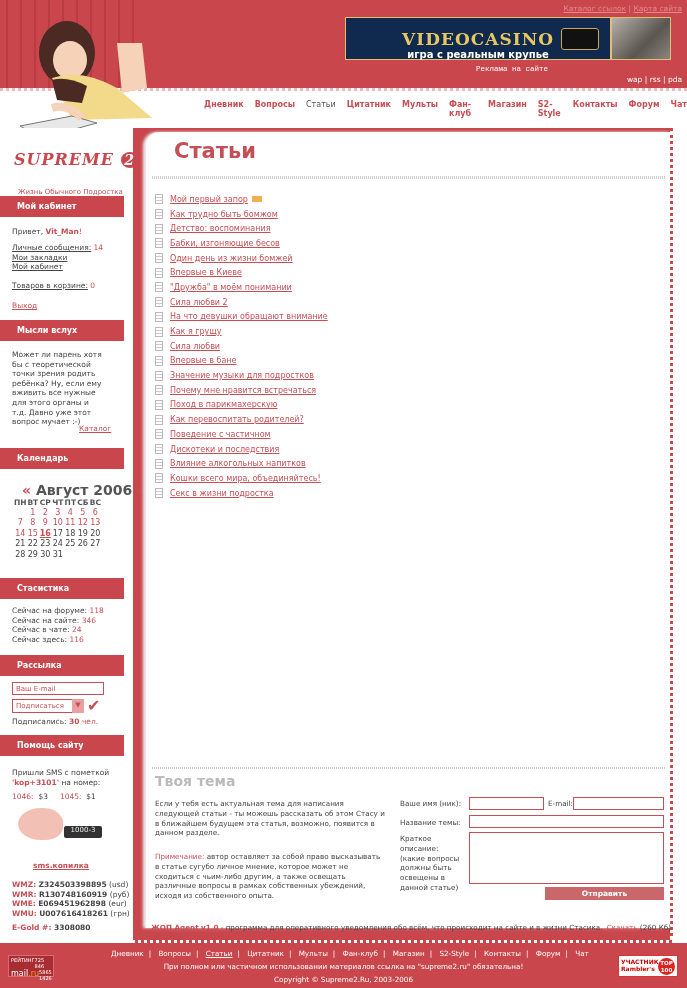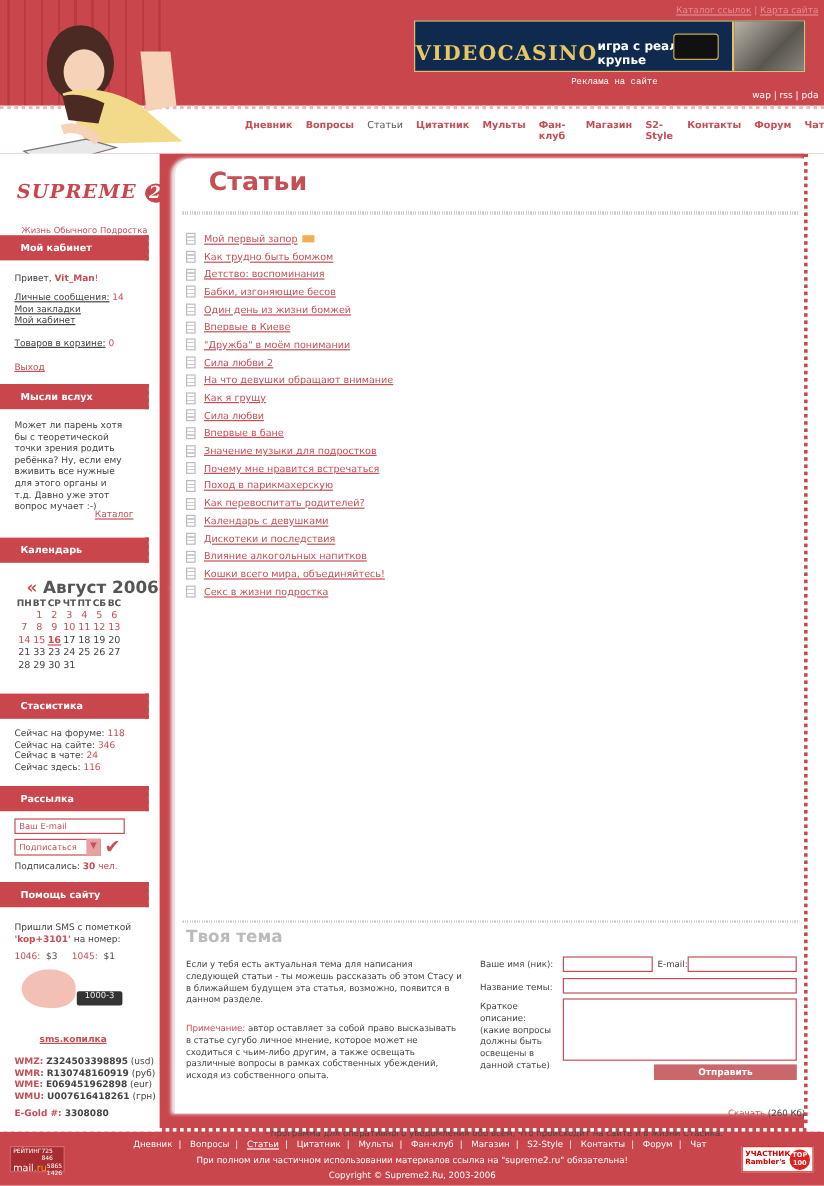--- a/index.html
+++ b/index.html
@@ -8,21 +8,21 @@
   a { color: #c54f55; }
   .abs { position: absolute; }
 
   
   .hdr-red { left: 0; top: 0; width: 687px; height: 90px; background: #c9474c; }
   .curtain { left: 0; top: 0; width: 135px; height: 95px;
     background: repeating-linear-gradient(90deg, #c9474c 0 6px, #b83a40 6px 8px, #c9474c 8px 14px); opacity: .9; }
   .top-links { right: 5px; top: 4px; font-size: 7.5px; color: #e58a8f; }
   .top-links a { color: #e58a8f; }
   .banner { left: 345px; top: 17px; width: 326px; height: 43px; background: #0f2a4e; border: 1px solid #e0c070; display: flex; }
-  .banner-left { width: 265px; display: flex; flex-direction: row; align-items: center; justify-content: center; margin-top: 12px; }
+  .banner-left { width: 265px; display: flex; flex-direction: column; align-items: center; justify-content: center; margin-top: 12px; }
   .banner-title { font-family: "DejaVu Serif", serif; font-weight: bold; font-size: 17px; letter-spacing: 1px; color: #e7c762; }
   .banner-sub { font-size: 10px; color: #fff; font-weight: bold; }
   .banner-cam { position:absolute; left: 215px; top: 10px; width: 38px; height: 22px; border: 1px solid #c9a94a; border-radius: 3px; background: #111; }
   .banner-photo { width: 60px; background: linear-gradient(135deg,#b8b2a8,#5a5650 60%,#8a857d); border-left: 2px solid #e0c070; }
   .ad-label { left: 476px; top: 65px; font-size: 7.5px; color: #fff; font-family: Liberation Mono, monospace; }
   .wap-links { right: 5px; top: 75px; font-size: 7.5px; color: #fff; }
   .wap-links a { color: #fff; text-decoration: none; }
 
   .white-top { left: 0; top: 88px; width: 687px; height: 40px; background: #fff;
     border-top: 3px dotted #e9b9bb; }
@@ -76,21 +76,21 @@
   .dots2 { left: 152px; top: 767px; width: 514px; height: 2px;
     background: repeating-linear-gradient(90deg,#ccc 0 1px,#fff 1px 2px); }
   .your-title { left: 155px; top: 773px; font-size: 14px; font-weight: bold; color: #bbb; }
   .your-text { left: 155px; top: 799px; width: 230px; font-size: 7.2px; line-height: 9.8px; color: #444; }
   .note { left: 155px; top: 852px; width: 230px; font-size: 7.2px; line-height: 9.8px; color: #444; }
   .note span { color: #c54f55; }
   .lbl { font-size: 7.2px; color: #444; line-height: 9.8px; }
   .in { border: 1px solid #c54f55; background: #fff; height: 13px; }
   .send { left: 545px; top: 887px; width: 119px; height: 13px; background: #c9676b; color: #fff; font-weight: bold; font-size: 7.5px; text-align: center; line-height: 13px; }
 
-  .agent { left: 151px; top: 923px; font-size: 7.2px; color: #444; margin-top: 17px; }
+  .agent { left: 151px; top: 923px; font-size: 7.2px; color: #444; }
   .agent a { color: #c54f55; font-weight: bold; }
   .download { right: 16px; top: 923px; font-size: 7.2px; color: #444; }
 
   .side-bottom { left: 0; top: 940px; width: 687px; height: 4px; border-top: 3px dotted #fff; }
 
   
   .foot-nav { left: 111px; top: 949px; font-size: 7.2px; color: #fff; }
   .foot-nav a { color: #fff; text-decoration: none; }
   .foot-nav a.active { text-decoration: underline; }
   .foot-nav .sep { margin: 0 5px; }
@@ -223,21 +223,21 @@
     <td class="wk">14</td>
     <td class="wk">15</td>
     <td class="today">16</td>
     <td>17</td>
     <td>18</td>
     <td>19</td>
     <td>20</td>
   </tr>
   <tr>
     <td>21</td>
-    <td>33</td>
+    <td>22</td>
     <td>23</td>
     <td>24</td>
     <td>25</td>
     <td>26</td>
     <td>27</td>
   </tr>
   <tr>
     <td>28</td>
     <td>29</td>
     <td>30</td>
@@ -357,21 +357,21 @@
   <li>
       <span class="doc-icon"></span>
       <a href="#">Поход в парикмахерскую</a>
     </li>
   <li>
       <span class="doc-icon"></span>
       <a href="#">Как перевоспитать родителей?</a>
     </li>
   <li>
       <span class="doc-icon"></span>
-      <a href="#">Календарь с девушками</a>
+      <a href="#">Поведение с частичном</a>
     </li>
   <li>
       <span class="doc-icon"></span>
       <a href="#">Дискотеки и последствия</a>
     </li>
   <li>
       <span class="doc-icon"></span>
       <a href="#">Влияние алкогольных напитков</a>
     </li>
   <li>

